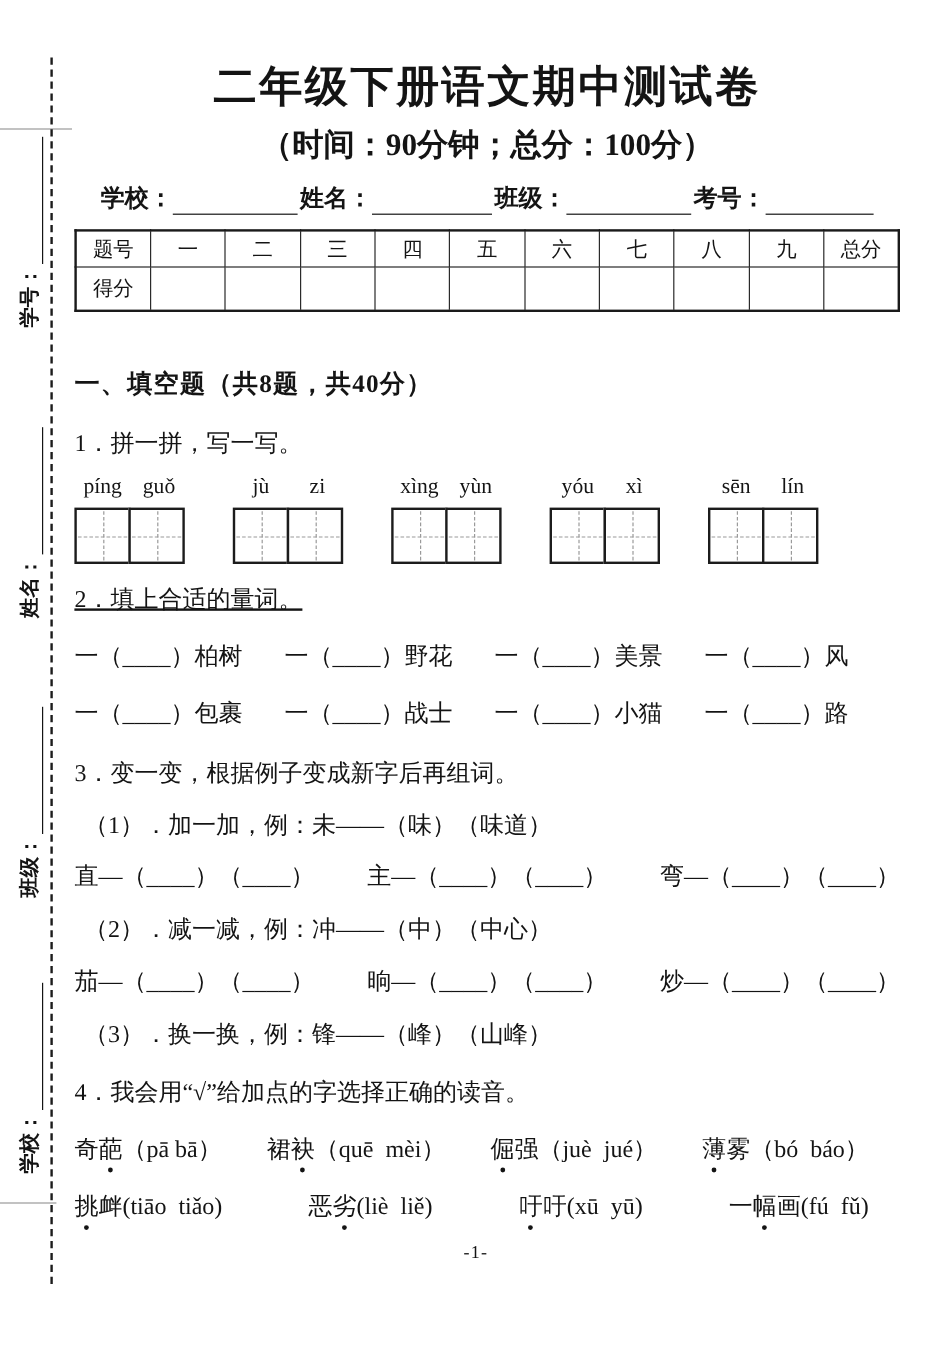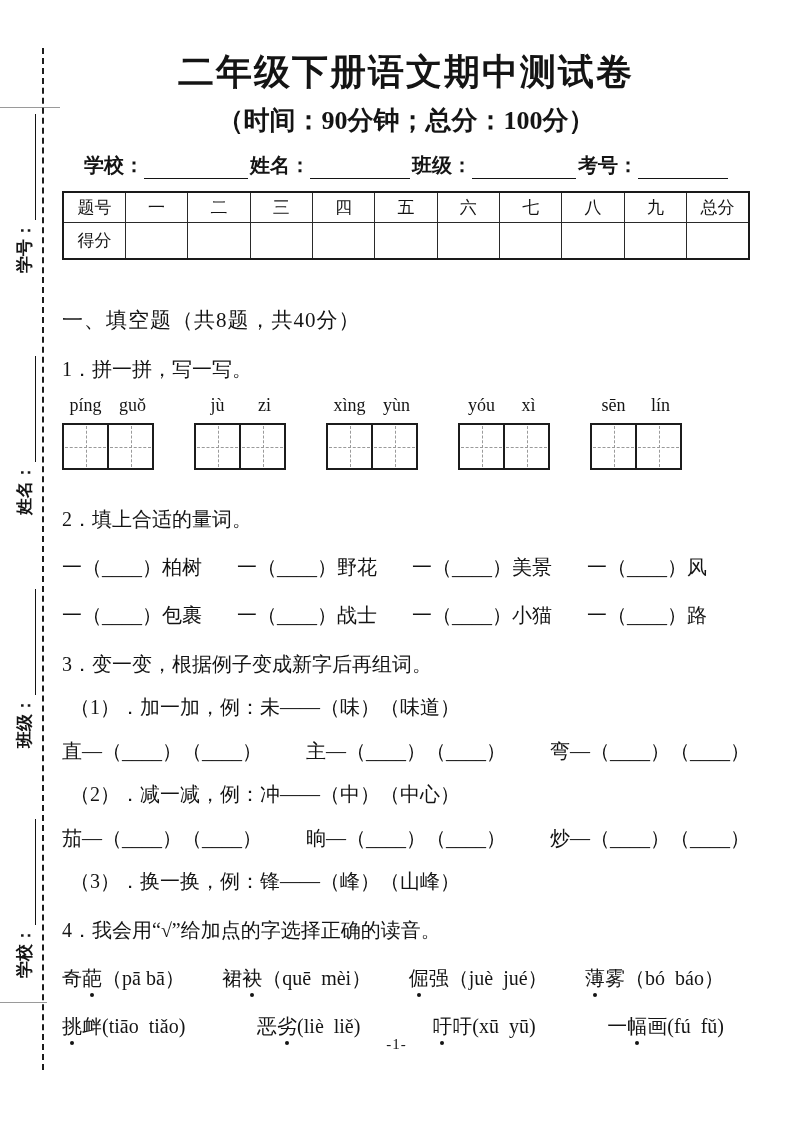--- a/index.html
+++ b/index.html
@@ -28,39 +28,39 @@
   .fields { display:flex; justify-content:space-between; align-items:flex-end; margin-top:14px; padding:0 22px 0 22px; font-size:20px; font-weight:bold; }
   .field { display:flex; align-items:flex-end; }
   .fblank { display:inline-block; height:16px; border-bottom:1.5px solid #141414; }
   .fblank.w1 { width:104px; } .fblank.w2 { width:100px; } .fblank.w3 { width:104px; } .fblank.w4 { width:90px; }
 
   table.score-table { margin-top:12px; width:688px; border-collapse:collapse; table-layout:fixed; border:2px solid #1a1a1a; font-size:17px; }
   table.score-table td { border:1px solid #2a2a2a; text-align:center; padding:0; }
   table.score-table tr.hdr td { height:29px; }
   table.score-table tr.score td { height:35px; }
 
-  .sec-heading { margin-top:46px; font-size:21px; font-weight:normal; letter-spacing:1px; }
+  .sec-heading { margin-top:46px; font-size:21px; font-weight:bold; letter-spacing:1px; }
   .qlabel { margin-top:22px; font-size:20px; }
   .sublabel { margin-top:16px; font-size:20px; padding-left:8px;font-family:Liberation Serif, serif; }
 
   .pinyin-row { margin-top:12px; width:622px; display:flex; justify-content:space-between;gap:28px; }
   .pgroup { width:94px; }
   .psyll { display:flex; }
   .psyll span { width:47px; text-align:center; font-size:18px; white-space:pre; }
   .pboxes { display:flex; margin-top:7px; }
   .tzbox { width:43px; height:43px; border:2px solid #1c1c1c; position:relative; background:#fff; }
   .tzbox + .tzbox { margin-left:-2px; }
   .tzbox::before { content:""; position:absolute; left:1px; right:1px; top:50%; border-top:1px dashed #9a9a9a; }
   .tzbox::after  { content:""; position:absolute; top:1px; bottom:1px; left:50%; border-left:1px dashed #9a9a9a; }
 
   .item-row { display:flex; justify-content:space-between; font-size:20px; line-height:1.4; }
   .row-q2 { width:645px; margin-top:20px;text-align:right; }
   .row-q3 { width:688px; margin-top:16px; }
   .row-q4 { width:662px; margin-top:20px; }
-  .q2first { margin-top:36px; }
+  .q2first { margin-top:16px;text-decoration:underline; }
 
   .q4item span { white-space:pre; }
   .dotc { position:relative; display:inline-block; }
   .dotc::after { content:""; position:absolute; left:50%; transform:translateX(-50%); bottom:-5px; width:4px; height:4px; border-radius:50%; background:#141414; }
 
   .page-num { position:absolute; left:0; top:1036px; width:100%; text-align:center; font-size:15px; letter-spacing:1px; }
 </style>
 </head>
 <body>
 

